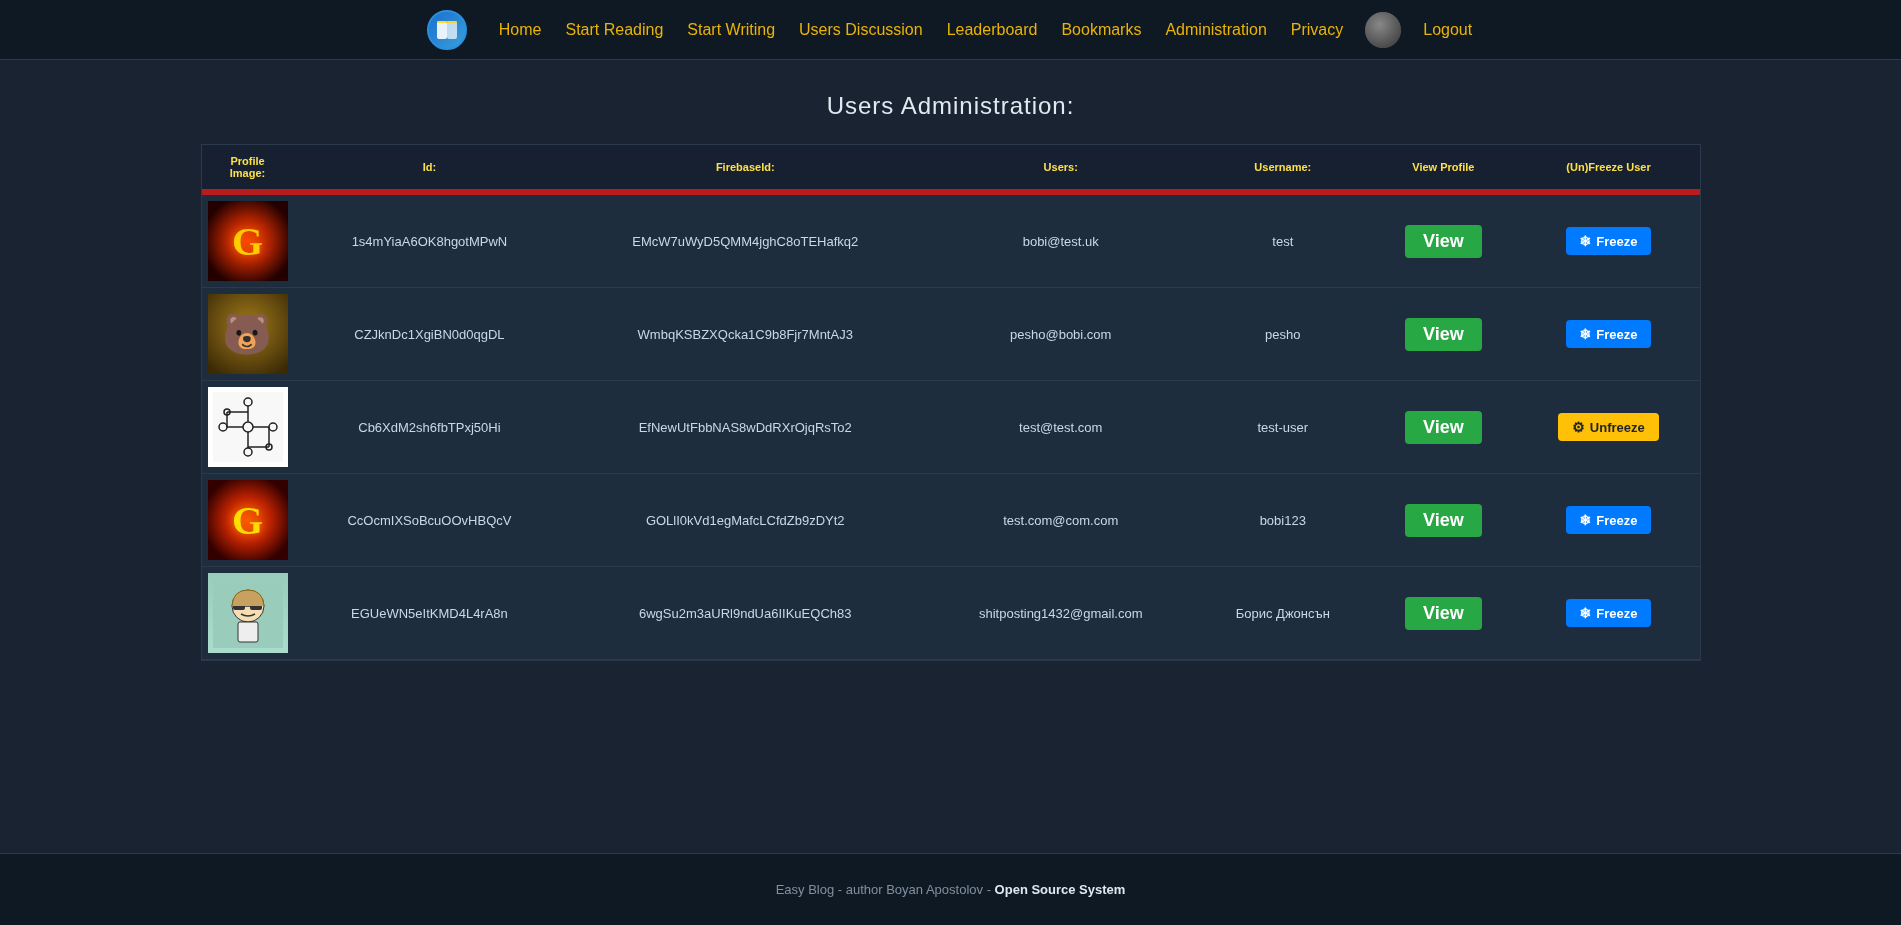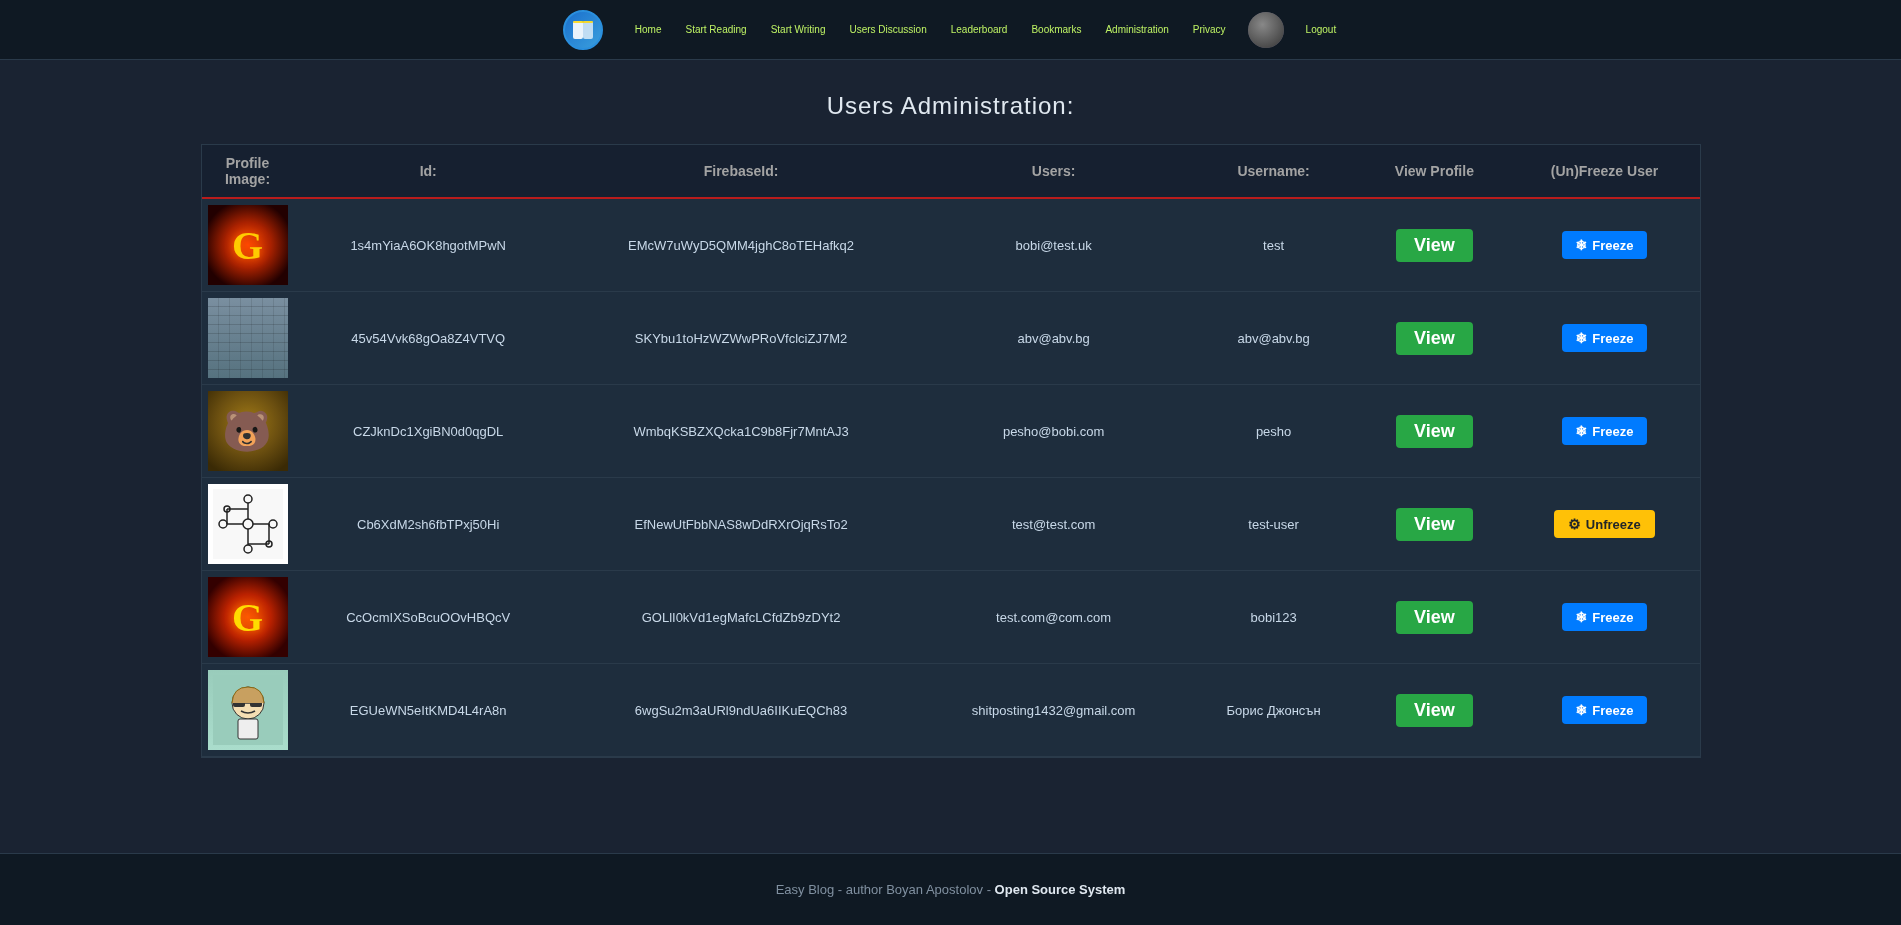--- a/index.html
+++ b/index.html
@@ -35,23 +35,23 @@
       display: flex;
       align-items: center;
       justify-content: center;
       font-size: 18px;
       font-weight: bold;
       color: #fff;
       border: 2px solid #2a8fdd;
       margin-right: 10px;
     }
     .nav-link {
-      color: #bef264;
+      color: #eab308;
       text-decoration: none;
-      font-size: 10px;
+      font-size: 16px;
       cursor: pointer;
       padding: 4px 2px;
     }
     .nav-avatar {
       width: 36px;
       height: 36px;
       border-radius: 50%;
       background: #556;
       overflow: hidden;
       display: flex;
@@ -90,25 +90,25 @@
     table {
       width: 100%;
       border-collapse: collapse;
       background-color: #1e2d3d;
     }
     thead tr {
       background-color: #162030;
     }
     thead th {
       padding: 10px 14px;
-      font-size: 14px;
+      font-size: 11px;
       font-weight: 600;
-      color: #a3a3a3;
+      color: #fde047;
       text-align: center;
-      border-bottom: 2px solid #b91c1c;
+      border-bottom: 6px solid #b91c1c;
     }
     tbody tr {
       border-bottom: 1px solid #2a3a4a;
     }
     tbody td {
       padding: 10px 14px;
       font-size: 13px;
       color: #c8d8e8;
       text-align: center;
       vertical-align: middle;
@@ -279,35 +279,20 @@
       <td>EMcW7uWyD5QMM4jghC8oTEHafkq2</td>
       <td>bobi@test.uk</td>
       <td>test</td>
       <td>
         <button class="btn-view">View</button>
       </td>
       <td><button class="btn-freeze"><span class="snowflake-icon">❄</span> Freeze</button></td>
     </tr>
           <tr>
       <td class="profile-img-cell">
-              <div class="img-building">
-                <div class="img-building-inner"></div>
-              </div>
-            </td>
-      <td>45v54Vvk68gOa8Z4VTVQ</td>
-      <td>SKYbu1toHzWZWwPRoVfclciZJ7M2</td>
-      <td>abv@abv.bg</td>
-      <td>abv@abv.bg</td>
-      <td>
-        <button class="btn-view">View</button>
-      </td>
-      <td><button class="btn-freeze"><span class="snowflake-icon">❄</span> Freeze</button></td>
-    </tr>
-          <tr>
-      <td class="profile-img-cell">
               <div class="img-bear">🐻</div>
             </td>
       <td>CZJknDc1XgiBN0d0qgDL</td>
       <td>WmbqKSBZXQcka1C9b8Fjr7MntAJ3</td>
       <td>pesho@bobi.com</td>
       <td>pesho</td>
       <td>
         <button class="btn-view">View</button>
       </td>
       <td><button class="btn-freeze"><span class="snowflake-icon">❄</span> Freeze</button></td>

